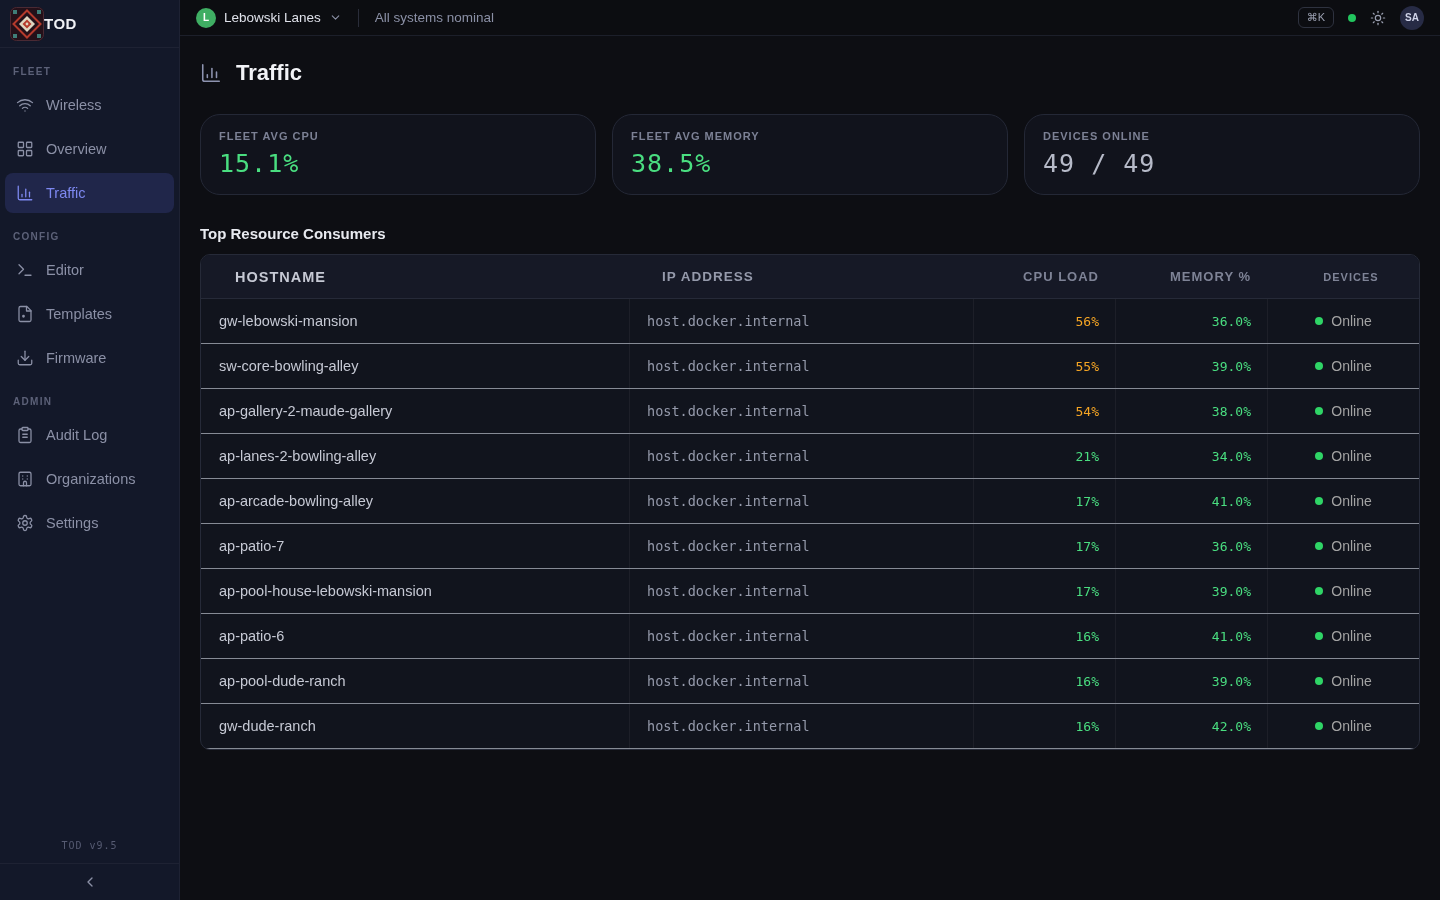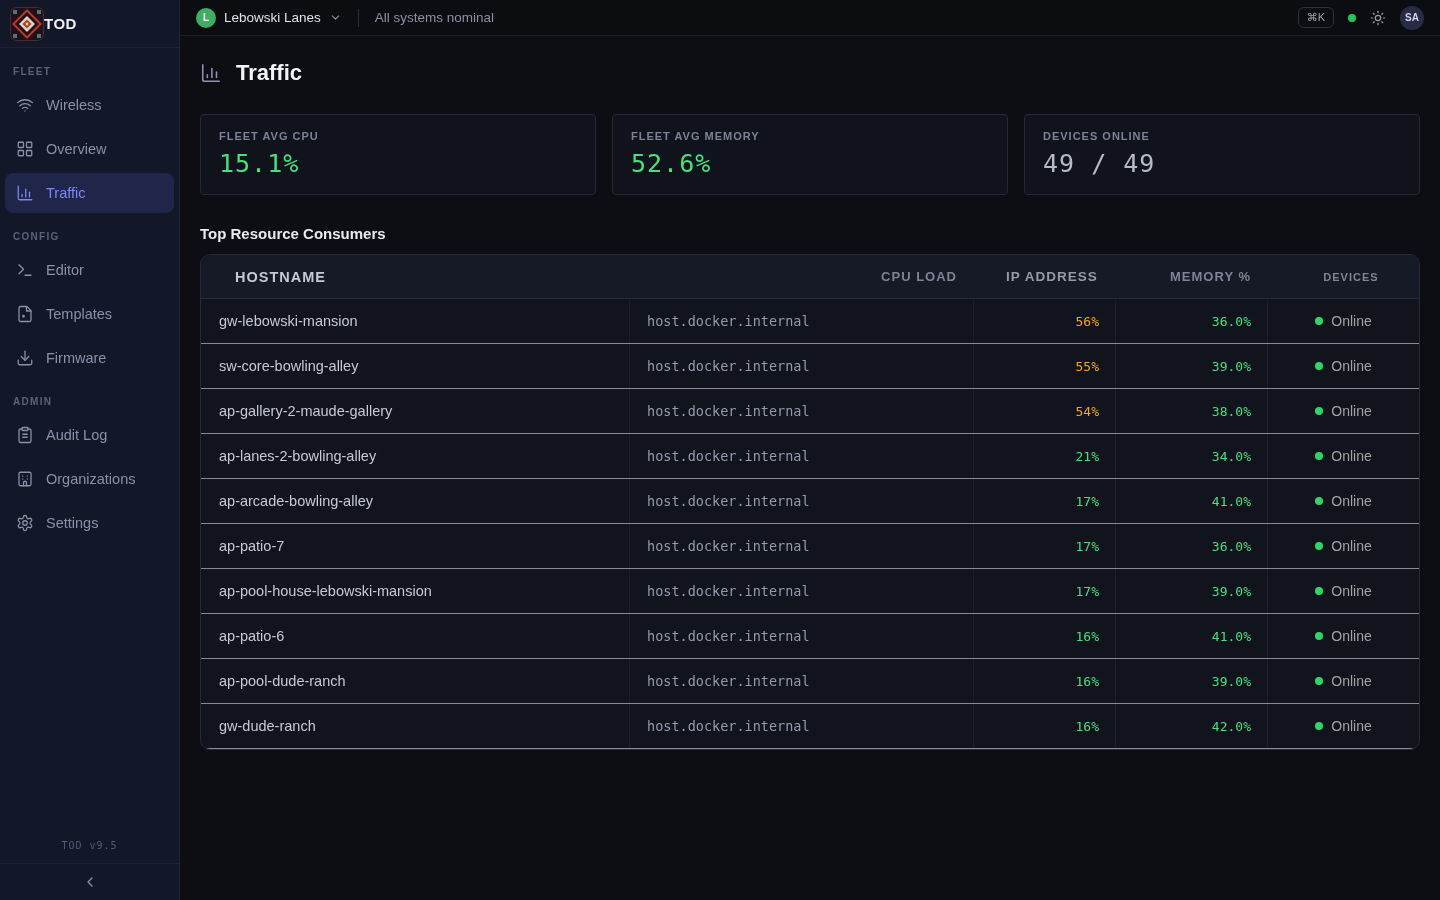--- a/index.html
+++ b/index.html
@@ -77,21 +77,21 @@
     color:#cfd3e8; font-size:10px; font-weight:700;
     display:flex; align-items:center; justify-content:center; cursor:pointer;
   }
 
   .content { padding:0 20px; }
   .page-title-row { display:flex; align-items:center; gap:14px; margin-top:24px; color:#8d93b0; }
   .page-title { font-size:22px; font-weight:600; color:#f2f3f7; }
 
   .stats { display:grid; grid-template-columns:1fr 1fr 1fr; gap:16px; margin-top:28px; }
   .stat-card {
-    background:#11131c; border:1px solid #242836; border-radius:4px;
+    background:#11131c; border:1px solid #242836; border-radius:20px;
     padding:15px 18px; height:81px;
   }
   .stat-label { font-size:11px; letter-spacing:1px; color:#7c8195; font-weight:600; }
   .stat-value { margin-top:7px; font-size:25px; letter-spacing:1px; }
 
   .section-title { margin:30px 0 12px; font-size:15px; font-weight:600; color:#e8eaf0; }
 
   .table {
     border:1px solid #262a38; border-radius:10px; overflow:hidden;
     background:#11141d;
@@ -277,35 +277,35 @@
         <h1 class="page-title">Traffic</h1>
       </div>
 
       <div class="stats">
         <div class="stat-card">
           <div class="stat-label">FLEET AVG CPU</div>
           <div class="stat-value mono" style="color: rgb(74, 222, 128);">15.1%</div>
         </div>
         <div class="stat-card">
           <div class="stat-label">FLEET AVG MEMORY</div>
-          <div class="stat-value mono" style="color: rgb(74, 222, 128);">52.6%</div>
+          <div class="stat-value mono" style="color: rgb(74, 222, 128);">38.5%</div>
         </div>
         <div class="stat-card">
           <div class="stat-label">DEVICES ONLINE</div>
           <div class="stat-value mono" style="color: rgb(182, 186, 200);">49 / 49</div>
         </div>
       </div>
 
       <div class="section-title">Top Resource Consumers</div>
 
       <div class="table">
         <div class="t-row t-head">
           <div class="th c-host">HOSTNAME</div>
+          <div class="th c-ip">IP ADDRESS</div>
           <div class="th c-cpu">CPU LOAD</div>
-          <div class="th c-ip">IP ADDRESS</div>
           <div class="th c-mem">MEMORY %</div>
           <div class="th c-status">DEVICES</div>
         </div>
         <div class="t-body">
   <div class="t-row">
     <div class="cell c-host">gw-lebowski-mansion</div>
     <div class="cell c-ip mono">host.docker.internal</div>
     <div class="cell c-cpu mono" style="color: rgb(245, 165, 36);">56%</div>
     <div class="cell c-mem mono" style="color: rgb(74, 222, 128);">36.0%</div>
     <div class="cell c-status">

